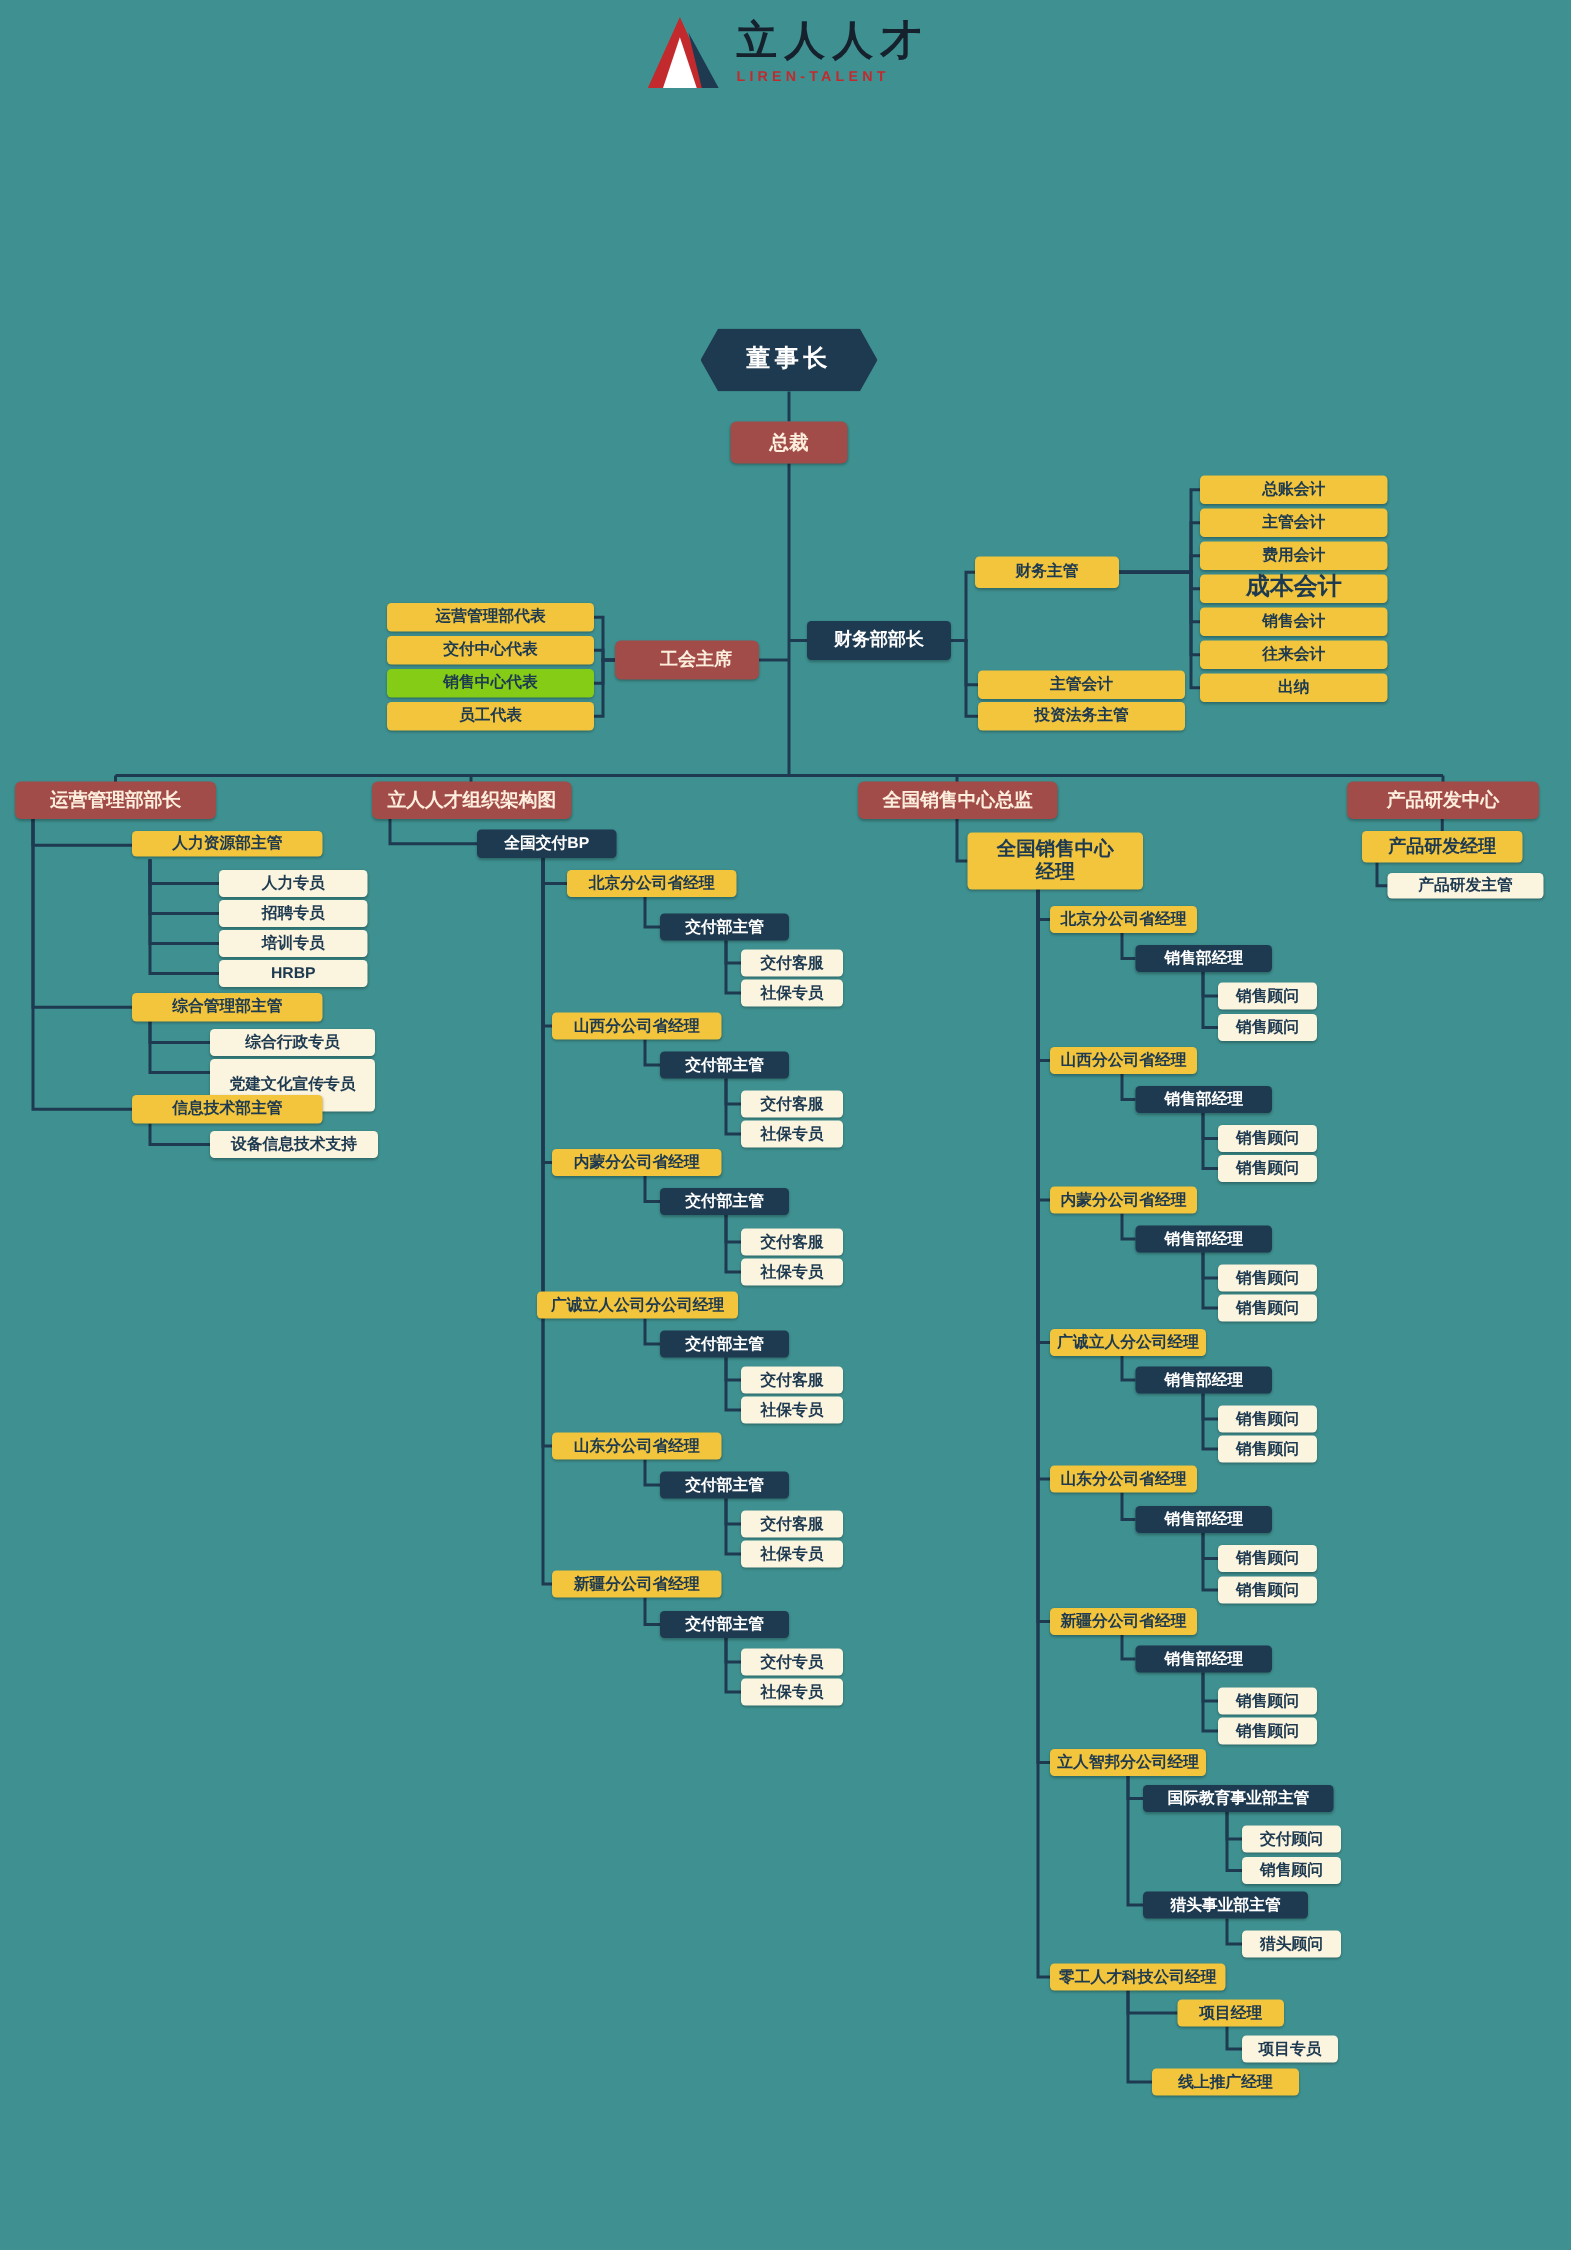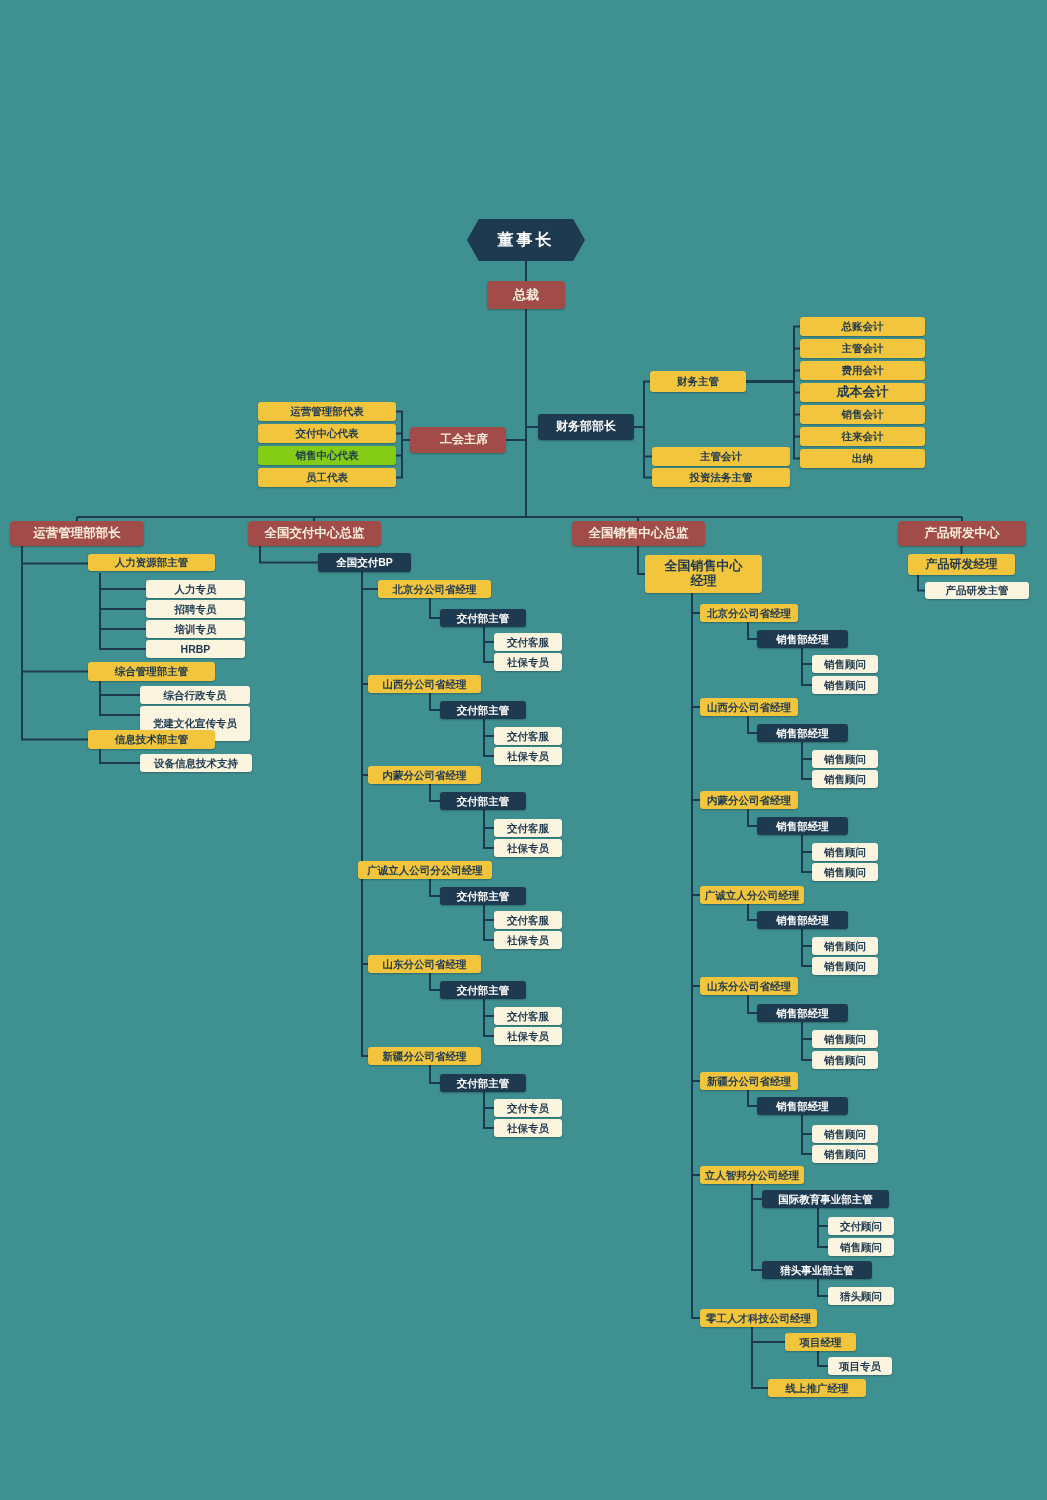--- a/index.html
+++ b/index.html
@@ -127,41 +127,52 @@
       <polyline points="752,1184 752,1270 762,1270" fill="none" stroke="#1e3a50" stroke-width="2"></polyline>
       <polyline points="818,1279 818,1296 828,1296" fill="none" stroke="#1e3a50" stroke-width="2"></polyline>
       <polyline points="692,593 692,1318 700,1318" fill="none" stroke="#1e3a50" stroke-width="2"></polyline>
       <polyline points="752,1327 752,1342 785,1342" fill="none" stroke="#1e3a50" stroke-width="2"></polyline>
       <polyline points="818,1351 818,1366 828,1366" fill="none" stroke="#1e3a50" stroke-width="2"></polyline>
       <polyline points="752,1327 752,1388 768,1388" fill="none" stroke="#1e3a50" stroke-width="2"></polyline>
       <polyline points="961.5,546 961.5,554" fill="none" stroke="#1e3a50" stroke-width="2"></polyline>
       <polyline points="918,575 918,590.5 925,590.5" fill="none" stroke="#1e3a50" stroke-width="2"></polyline>
     </svg>
 
+  <div id="logo">
+    <svg width="54" height="54" viewBox="0 0 48 48">
+      <polygon points="22,3 41,45 3,45" fill="#c22a2d"></polygon>
+      <polygon points="22,15 32,45 12,45" fill="#ffffff"></polygon>
+      <polygon points="27,12 45,45 35,45" fill="#1e3a50"></polygon>
+    </svg>
+    <div>
+      <div class="cn">立人人才</div>
+      <div class="en">LIREN-TALENT</div>
+    </div>
+  </div>
 
 <div class="node hex" style="left: 467px; top: 219px; width: 118px; height: 42px; background: rgb(30, 58, 80); color: rgb(255, 255, 255); font-size: 16px;">董事长</div>
     <div class="node red" style="left: 487px; top: 281px; width: 78px; height: 28px; background: rgb(161, 76, 73); color: rgb(253, 238, 221); font-size: 13px;">总裁</div>
     <div class="node red" style="left: 410px; top: 427px; width: 96px; height: 26px; background: rgb(161, 76, 73); color: rgb(253, 238, 221); font-size: 12px; padding-left: 12px;">工会主席</div>
     <div class="node yellow" style="left: 258px; top: 402px; width: 138px; height: 19px; background: rgb(242, 197, 61); color: rgb(30, 58, 80); font-size: 10.5px;">运营管理部代表</div>
     <div class="node yellow" style="left: 258px; top: 424px; width: 138px; height: 19px; background: rgb(242, 197, 61); color: rgb(30, 58, 80); font-size: 10.5px;">交付中心代表</div>
     <div class="node yellow" style="left: 258px; top: 446px; width: 138px; height: 19px; background: #84cc16; color: rgb(30, 58, 80); font-size: 10.5px;">销售中心代表</div>
     <div class="node yellow" style="left: 258px; top: 468px; width: 138px; height: 19px; background: rgb(242, 197, 61); color: rgb(30, 58, 80); font-size: 10.5px;">员工代表</div>
     <div class="node navy" style="left: 538px; top: 414px; width: 96px; height: 26px; background: rgb(30, 58, 80); color: rgb(255, 255, 255); font-size: 12px;">财务部部长</div>
     <div class="node yellow" style="left: 650px; top: 371px; width: 96px; height: 21px; background: rgb(242, 197, 61); color: rgb(30, 58, 80); font-size: 10.5px;">财务主管</div>
     <div class="node yellow" style="left: 800px; top: 317px; width: 125px; height: 19px; background: rgb(242, 197, 61); color: rgb(30, 58, 80); font-size: 10.5px;">总账会计</div>
     <div class="node yellow" style="left: 800px; top: 339px; width: 125px; height: 19px; background: rgb(242, 197, 61); color: rgb(30, 58, 80); font-size: 10.5px;">主管会计</div>
     <div class="node yellow" style="left: 800px; top: 361px; width: 125px; height: 19px; background: rgb(242, 197, 61); color: rgb(30, 58, 80); font-size: 10.5px;">费用会计</div>
-    <div class="node yellow" style="left: 800px; top: 383px; width: 125px; height: 19px; background: rgb(242, 197, 61); color: rgb(30, 58, 80); font-size: 13px;">成本会计</div>
+    <div class="node yellow" style="left: 800px; top: 383px; width: 125px; height: 19px; background: rgb(242, 197, 61); color: rgb(30, 58, 80); font-size: 16px;">成本会计</div>
     <div class="node yellow" style="left: 800px; top: 405px; width: 125px; height: 19px; background: rgb(242, 197, 61); color: rgb(30, 58, 80); font-size: 10.5px;">销售会计</div>
     <div class="node yellow" style="left: 800px; top: 427px; width: 125px; height: 19px; background: rgb(242, 197, 61); color: rgb(30, 58, 80); font-size: 10.5px;">往来会计</div>
     <div class="node yellow" style="left: 800px; top: 449px; width: 125px; height: 19px; background: rgb(242, 197, 61); color: rgb(30, 58, 80); font-size: 10.5px;">出纳</div>
     <div class="node yellow" style="left: 652px; top: 447px; width: 138px; height: 19px; background: rgb(242, 197, 61); color: rgb(30, 58, 80); font-size: 10.5px;">主管会计</div>
     <div class="node yellow" style="left: 652px; top: 468px; width: 138px; height: 19px; background: rgb(242, 197, 61); color: rgb(30, 58, 80); font-size: 10.5px;">投资法务主管</div>
     <div class="node red" style="left: 10px; top: 521px; width: 134px; height: 25px; background: rgb(161, 76, 73); color: rgb(253, 238, 221); font-size: 12.5px;">运营管理部部长</div>
-    <div class="node red" style="left: 248px; top: 521px; width: 133px; height: 25px; background: rgb(161, 76, 73); color: rgb(253, 238, 221); font-size: 12.5px;">全国交付中心总监</div>
+    <div class="node red" style="left: 248px; top: 521px; width: 133px; height: 25px; background: rgb(161, 76, 73); color: rgb(253, 238, 221); font-size: 12.5px;">立人人才组织架构图</div>
     <div class="node red" style="left: 572px; top: 521px; width: 133px; height: 25px; background: rgb(161, 76, 73); color: rgb(253, 238, 221); font-size: 12.5px;">全国销售中心总监</div>
     <div class="node red" style="left: 898px; top: 521px; width: 128px; height: 25px; background: rgb(161, 76, 73); color: rgb(253, 238, 221); font-size: 12.5px;">产品研发中心</div>
     <div class="node yellow" style="left: 88px; top: 554px; width: 127px; height: 17px; background: rgb(242, 197, 61); color: rgb(30, 58, 80); font-size: 10.5px;">人力资源部主管</div>
     <div class="node cream" style="left: 146px; top: 580px; width: 99px; height: 18px; background: rgb(251, 244, 223); color: rgb(30, 58, 80); font-size: 10.5px;">人力专员</div>
     <div class="node cream" style="left: 146px; top: 600px; width: 99px; height: 18px; background: rgb(251, 244, 223); color: rgb(30, 58, 80); font-size: 10.5px;">招聘专员</div>
     <div class="node cream" style="left: 146px; top: 620px; width: 99px; height: 18px; background: rgb(251, 244, 223); color: rgb(30, 58, 80); font-size: 10.5px;">培训专员</div>
     <div class="node cream" style="left: 146px; top: 640px; width: 99px; height: 18px; background: rgb(251, 244, 223); color: rgb(30, 58, 80); font-size: 10.5px;">HRBP</div>
     <div class="node yellow" style="left: 88px; top: 662px; width: 127px; height: 19px; background: rgb(242, 197, 61); color: rgb(30, 58, 80); font-size: 10.5px;">综合管理部主管</div>
     <div class="node cream" style="left: 140px; top: 686px; width: 110px; height: 18px; background: rgb(251, 244, 223); color: rgb(30, 58, 80); font-size: 10.5px;">综合行政专员</div>
     <div class="node cream" style="left: 140px; top: 706px; width: 110px; height: 35px; background: rgb(251, 244, 223); color: rgb(30, 58, 80); font-size: 10.5px;">党建文化宣传专员</div>

